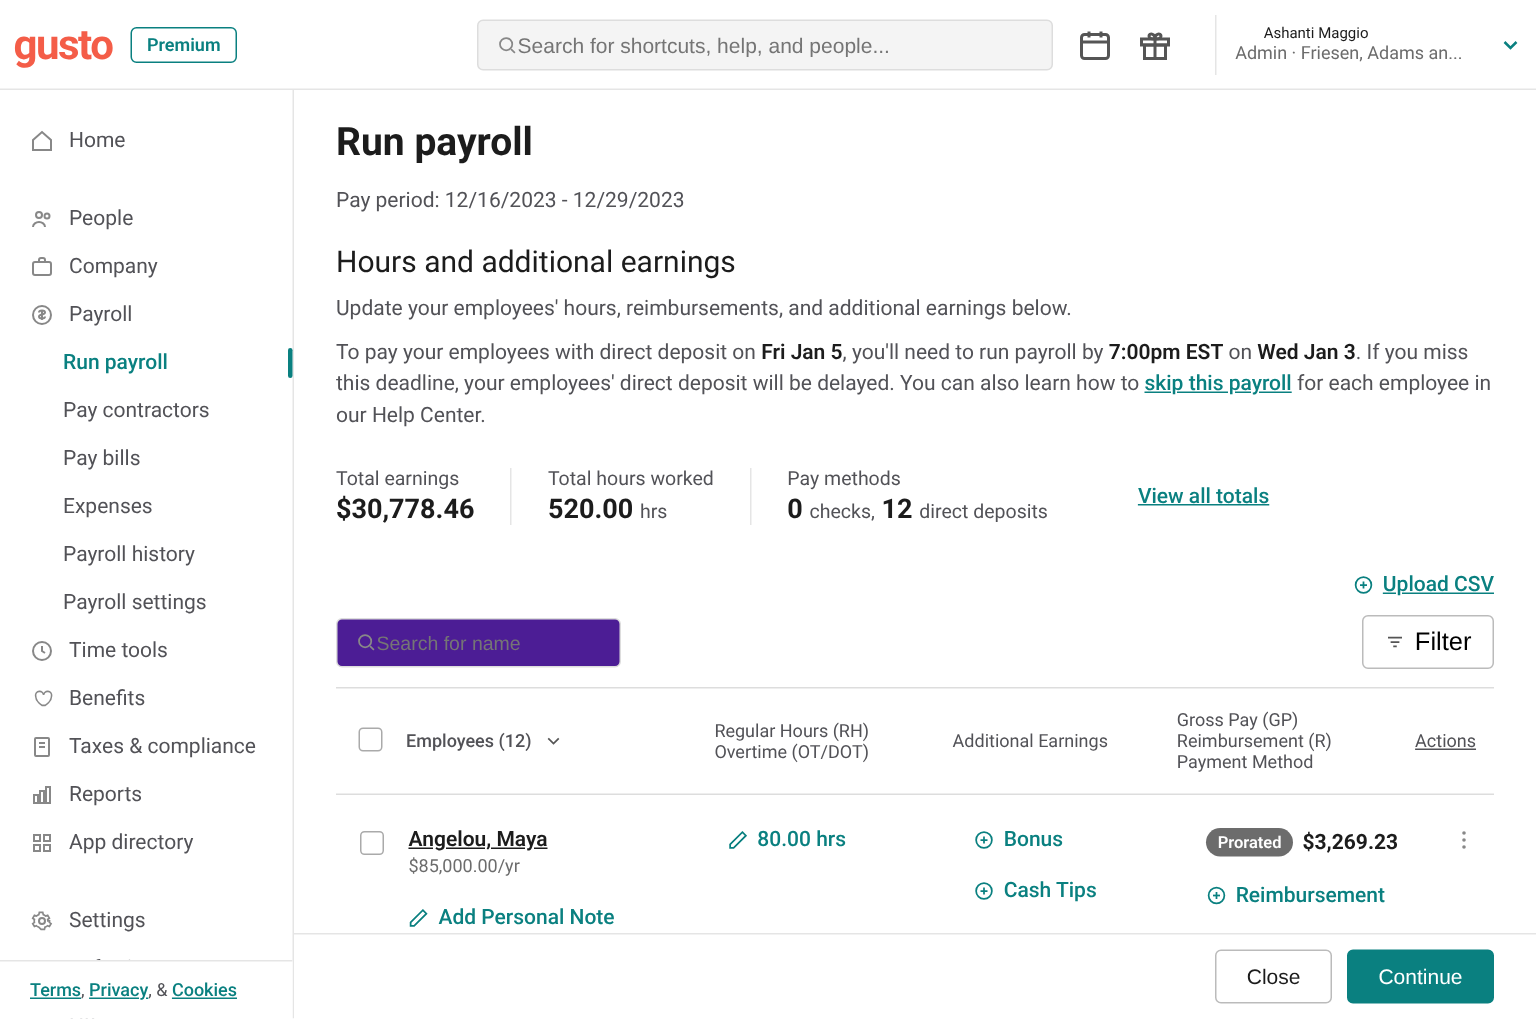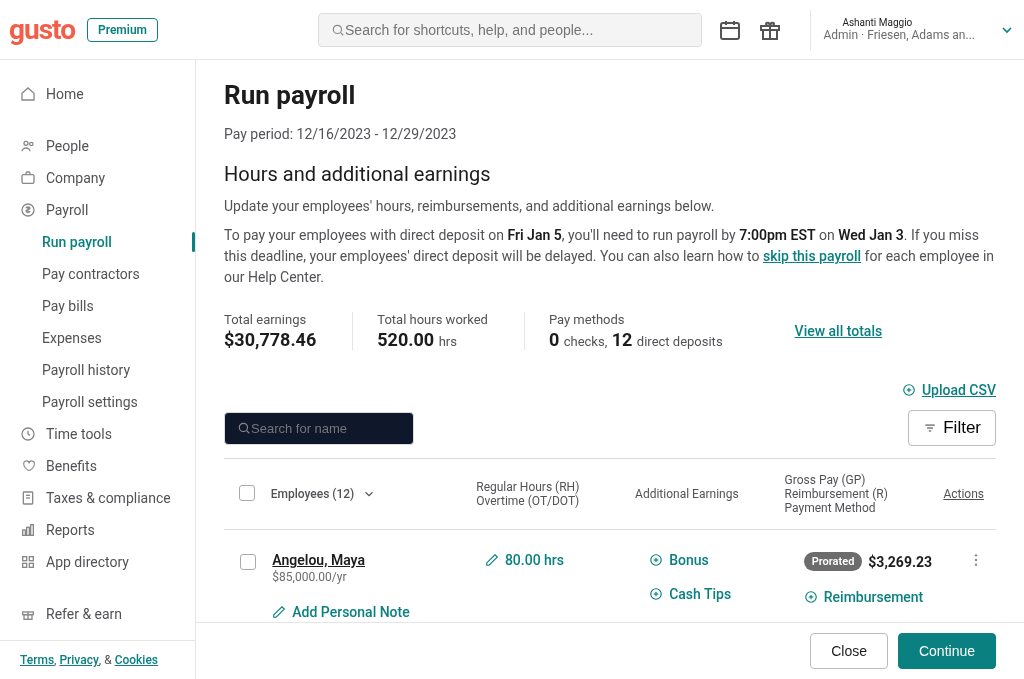--- a/index.html
+++ b/index.html
@@ -42,32 +42,32 @@
 .stepper { display: flex; margin-bottom: 28px; }
 .step { flex: 1; padding-top: 10px; border-top: 4px solid #e5e5e5; font-size: 13px; color: #525257; margin-right: 4px; }
 .step.active { border-top-color: #f45d48; font-weight: 600; color: #1c1c1c; }
 
 .section-title { font-size: 20px; font-weight: 400; margin-bottom: 10px; }
 .section-desc { color: #525257; margin-bottom: 8px; line-height: 1.5; }
 .section-desc strong { font-weight: 600; color: #1c1c1c; }
 .link { color: #0a8080; text-decoration: underline; font-weight: 500; cursor: pointer; }
 
 .summary { display: flex; gap: 24px; margin: 24px 0 32px; align-items: center; }
-.summary-item { padding-right: 36px; border-right: 1px solid #e5e5e5; }
+.summary-item { padding-right: 24px; border-right: 1px solid #e5e5e5; }
 .summary-item:last-of-type { border-right: none; }
 .summary-label { font-size: 13px; color: #525257; }
 .summary-value { font-size: 18px; font-weight: 700; margin-top: 2px; }
 .summary-value .unit { font-size: 13px; font-weight: 400; color: #525257; }
 .view-totals { margin-left: 12px; }
 
 .table-toolbar { display: flex; justify-content: flex-end; margin-bottom: 12px; }
 .upload-csv { color: #0a8080; font-weight: 500; display: flex; align-items: center; gap: 6px; text-decoration: underline; cursor: pointer; }
 
 .search-filter-row { display: flex; justify-content: space-between; align-items: center; margin-bottom: 12px; }
-.name-search { display: flex; align-items: center; background: #0f172a; border: 1px solid #ddd; border-radius: 4px; padding: 8px 12px; width: 190px; }
+.name-search { display: flex; align-items: center; background: #4c1d95; border: 1px solid #ddd; border-radius: 4px; padding: 8px 12px; width: 190px; }
 .name-search input { border: none; background: transparent; outline: none; flex: 1; font-size: 13px; color: #888; }
 .filter-btn { display: flex; align-items: center; gap: 6px; border: 1px solid #bbb; border-radius: 4px; padding: 7px 14px; background: #fff; cursor: pointer; font-size: 17px; font-weight: 500; }
 
 .table { width: 100%; }
 .thead { display: flex; border-top: 1px solid #ddd; border-bottom: 1px solid #ddd; padding: 14px 0; font-size: 12px; color: #525257; align-items: center; }
 .th-check { width: 50px; text-align: center; }
 .th-emp { width: 220px; display: flex; align-items: center; gap: 8px; font-weight: 500;}
 .th-hours { width: 170px; }
 .th-add { width: 160px; }
 .th-gross { width: 170px; }
@@ -223,20 +223,27 @@
           <rect x="4" y="4" width="6" height="6"></rect>
           <rect x="14" y="4" width="6" height="6"></rect>
           <rect x="4" y="14" width="6" height="6"></rect>
           <rect x="14" y="14" width="6" height="6"></rect>
         </svg>
       <span>App directory</span>
     </div>
     <div class="nav-section-gap"></div>
     <div class="nav-item">
       <svg class="nav-icon" viewBox="0 0 24 24" fill="none" stroke="#888" stroke-width="2">
+          <circle cx="12" cy="12" r="3"></circle>
+          <path d="M19 12a7 7 0 00-.2-1.7l2-1.5-2-3.4-2.3.9a7 7 0 00-2.9-1.7L13 2h-4l-.6 2.6a7 7 0 00-2.9 1.7l-2.3-.9-2 3.4 2 1.5A7 7 0 003 12a7 7 0 00.2 1.7l-2 1.5 2 3.4 2.3-.9a7 7 0 002.9 1.7L11 22h4l.6-2.6a7 7 0 002.9-1.7l2.3.9 2-3.4-2-1.5c.1-.6.2-1.1.2-1.7z" transform="scale(0.85) translate(2,2)"></path>
+        </svg>
+      <span>Settings</span>
+    </div>
+    <div class="nav-item">
+      <svg class="nav-icon" viewBox="0 0 24 24" fill="none" stroke="#888" stroke-width="2">
           <rect x="4" y="9" width="16" height="4"></rect>
           <rect x="6" y="13" width="12" height="7"></rect>
           <line x1="12" y1="9" x2="12" y2="20"></line>
         </svg>
       <span>Refer &amp; earn</span>
     </div>
     <div class="nav-item" style="opacity:0.3">
       <svg class="nav-icon" viewBox="0 0 24 24" fill="none" stroke="#888" stroke-width="2">
           <circle cx="12" cy="9" r="3"></circle>
           <path d="M6 20c0-3 3-5 6-5s6 2 6 5"></path>

